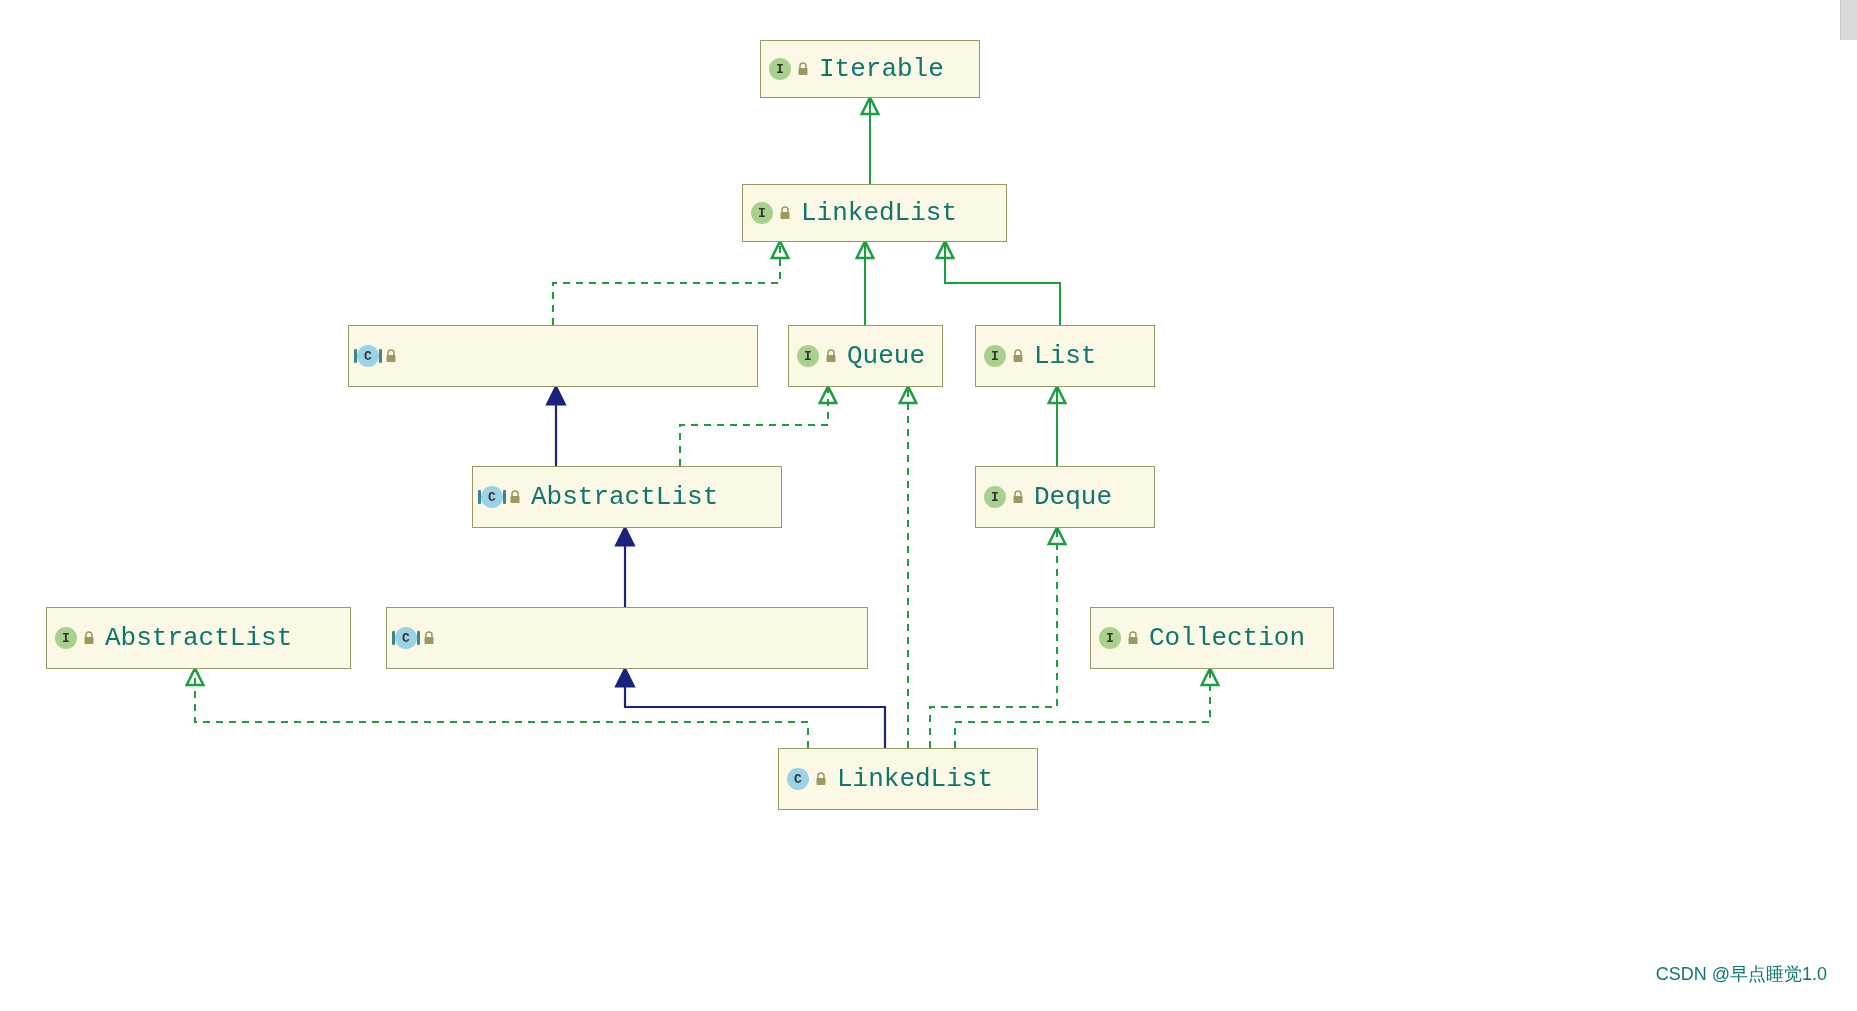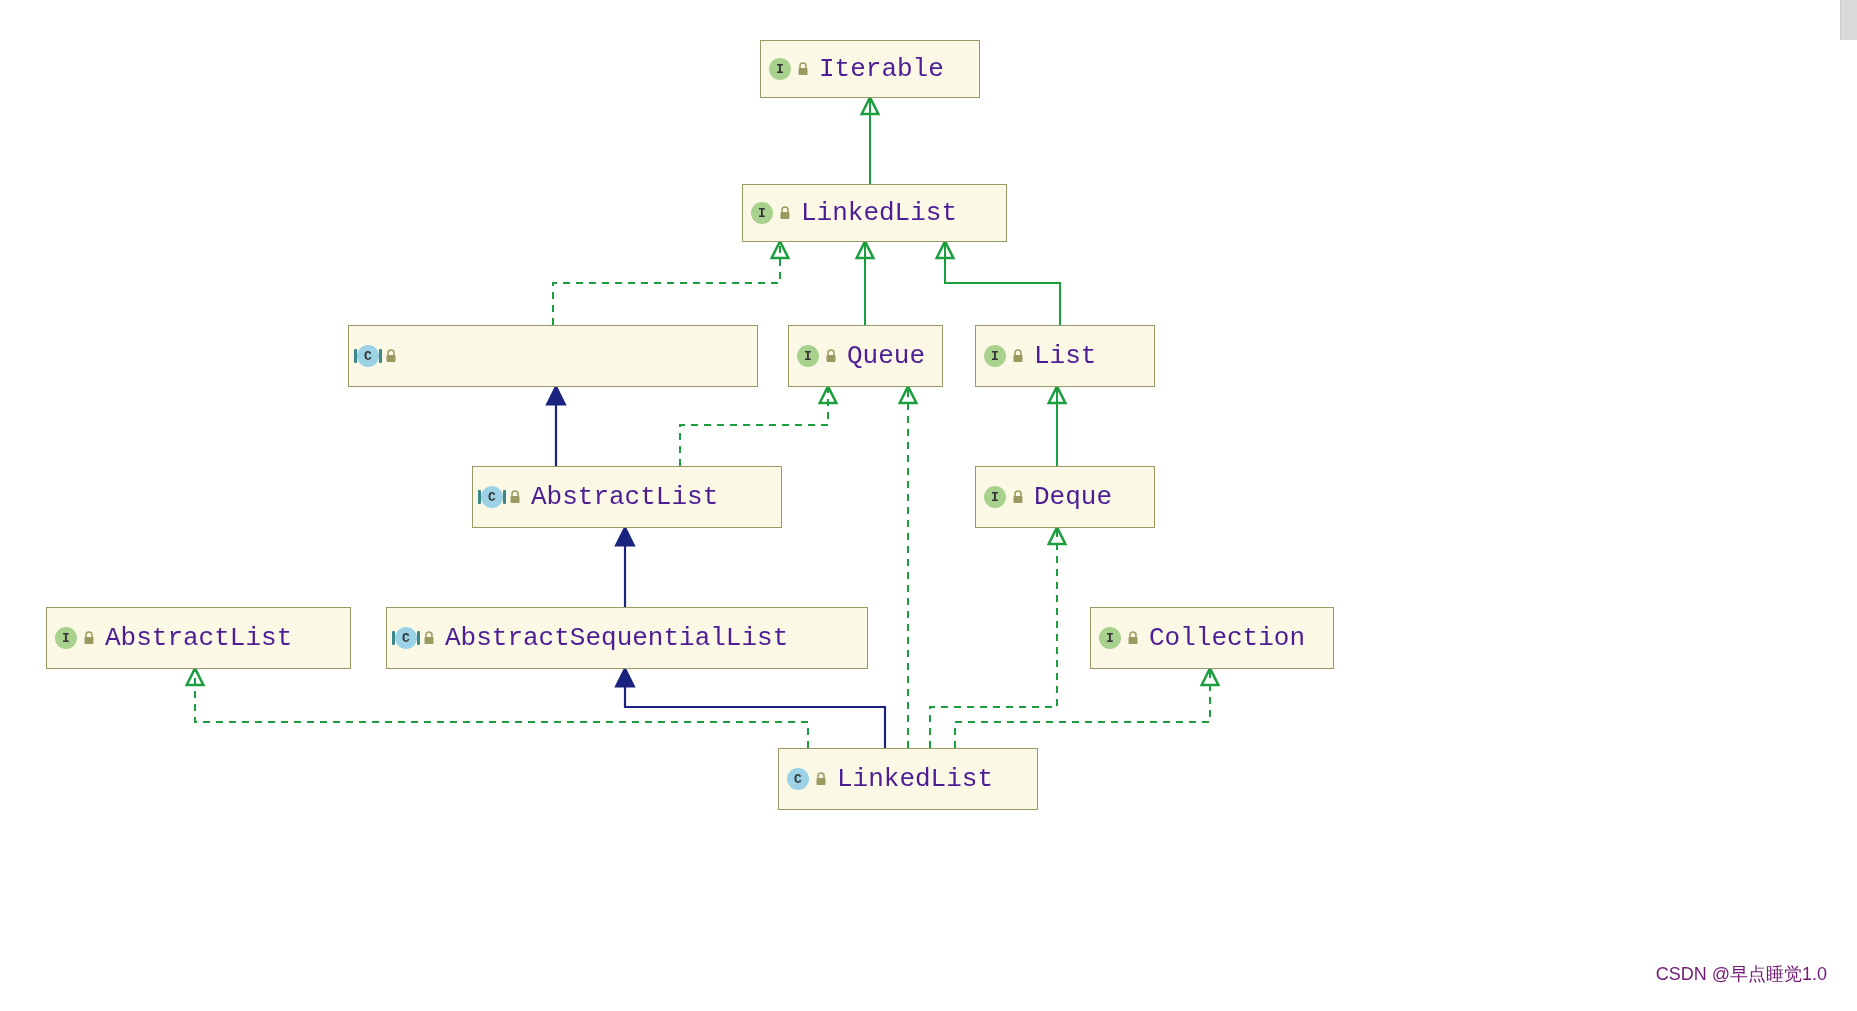--- a/index.html
+++ b/index.html
@@ -63,35 +63,35 @@
     height: 14px;
     position: relative;
     margin-left: 2px;
   }
   .lock-icon svg {
     width: 12px;
     height: 14px;
   }
   .node-label {
     font-size: 26px;
-    color: #4c1d95;
+    color: #0f766e;
   }
   svg.edges {
     position: absolute;
     left: 0;
     top: 0;
     width: 1857px;
     height: 1011px;
     pointer-events: none;
   }
   .watermark {
     position: absolute;
     font-family: Arial, sans-serif;
     font-size: 18px;
-    color: #701a75;
+    color: #0f766e;
     right: 30px;
     bottom: 25px;
   }
   .vscroll {
     position: absolute;
     right: 0;
     top: 0;
     width: 16px;
     height: 40px;
     background: #d9d9d9;
@@ -208,21 +208,20 @@
       <span class="node-label">AbstractList</span>
     </div>
     <div class="node" style="left: 386px; top: 607px; width: 482px; height: 62px;">
       <span class="icon-wrap">
         <span class="type-icon class abstract">C</span>
         <span class="lock-icon"><svg viewBox="0 0 12 14">
             <path d="M3 6 V4 a3 3 0 0 1 6 0 V6" fill="none" stroke="#9a9a60" stroke-width="1.5"></path>
             <rect x="1.5" y="6" width="9" height="7" rx="1" fill="#9a9a60"></rect>
           </svg></span>
       </span>
-      <span class="node-label">AbstractSequentialList</span>
     </div>
     <div class="node" style="left: 1090px; top: 607px; width: 244px; height: 62px;">
       <span class="icon-wrap">
         <span class="type-icon interface">I</span>
         <span class="lock-icon"><svg viewBox="0 0 12 14">
             <path d="M3 6 V4 a3 3 0 0 1 6 0 V6" fill="none" stroke="#9a9a60" stroke-width="1.5"></path>
             <rect x="1.5" y="6" width="9" height="7" rx="1" fill="#9a9a60"></rect>
           </svg></span>
       </span>
       <span class="node-label">Collection</span>

